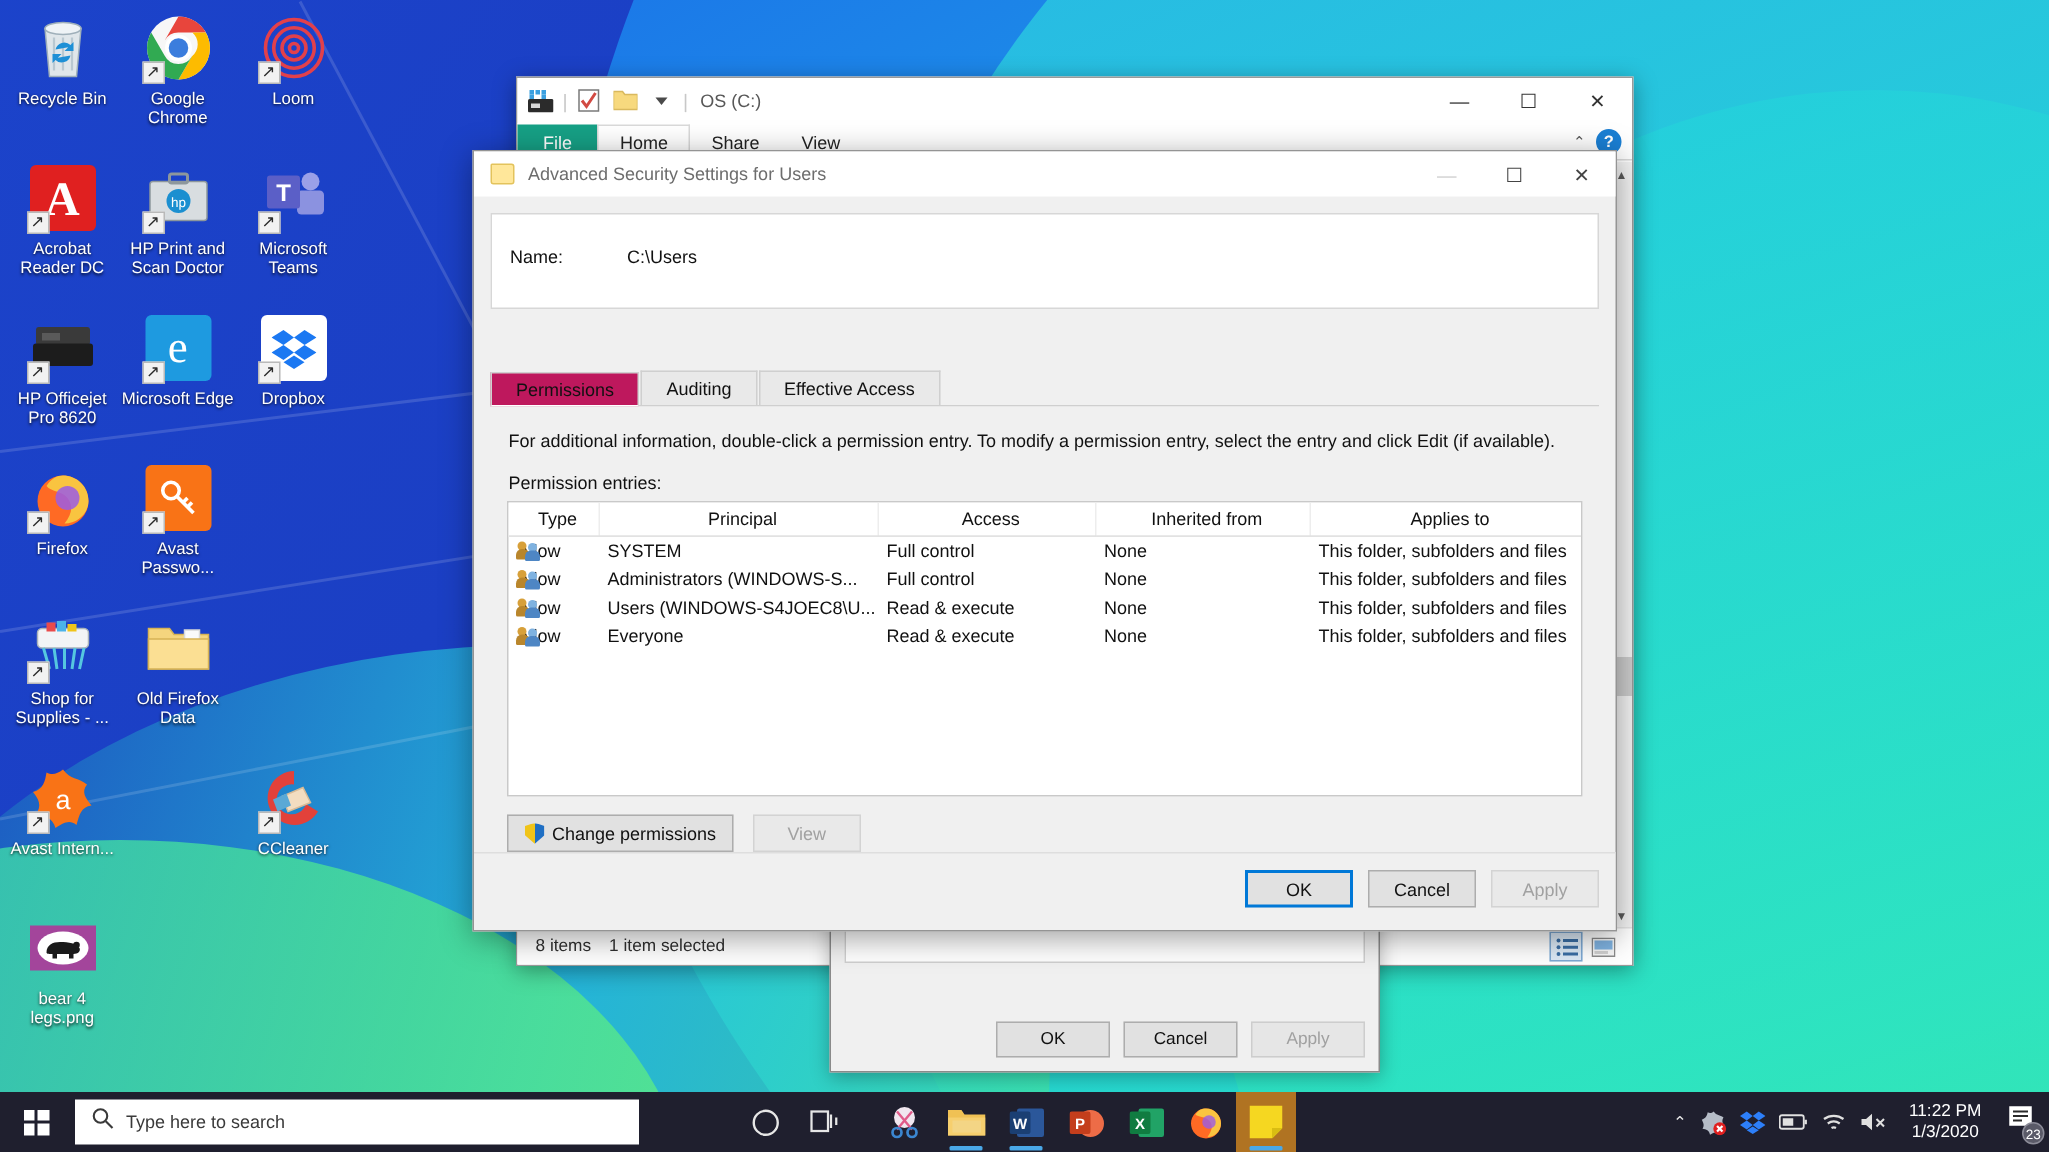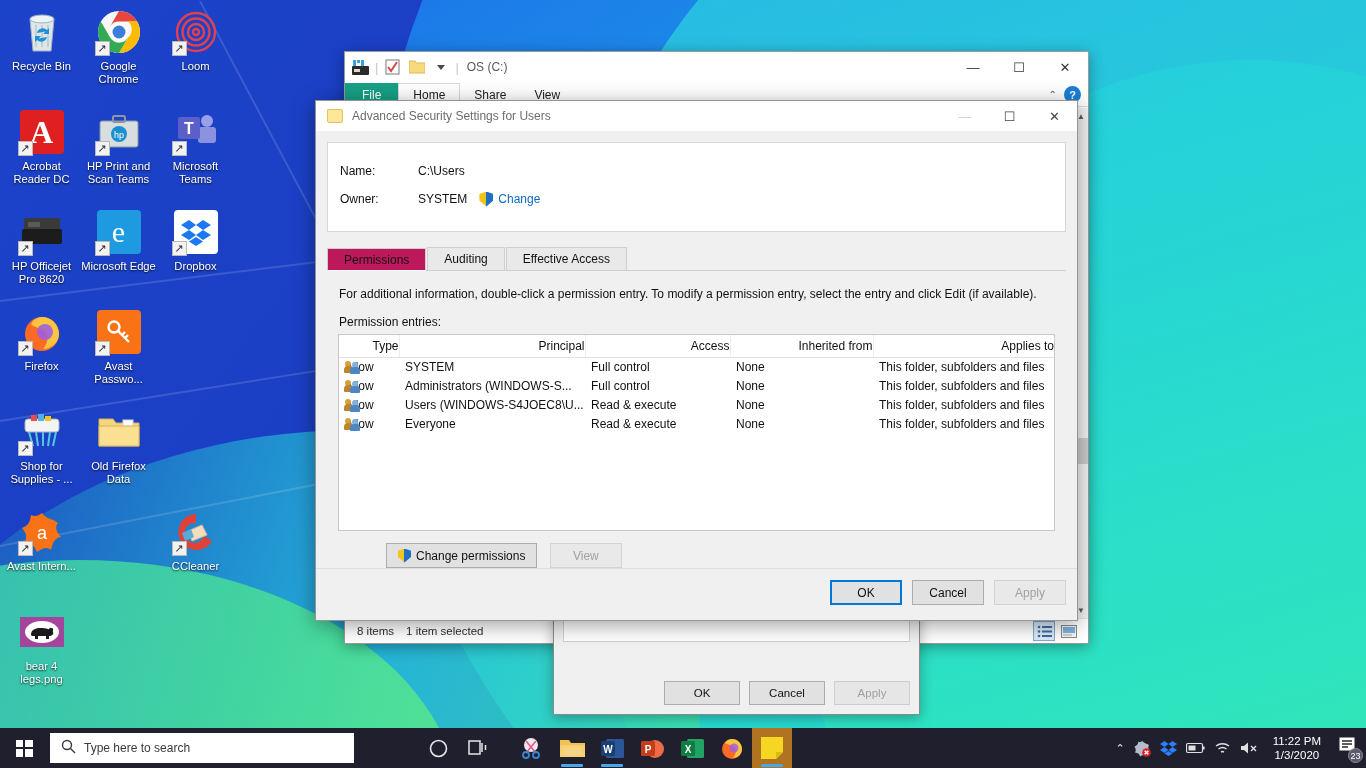--- a/index.html
+++ b/index.html
@@ -192,21 +192,21 @@
     background: #ffe79a; border: 1px solid #e3c35c; border-radius: 1px 2px 2px 2px;
   }
   #as-title-text { font-size: 12px; color: #6d6d6d; margin-left: 9px; }
   #as-ctrls { margin-left: auto; display: flex; }
   .as-wb { width: 45px; height: 30px; display: flex; align-items: center; justify-content: center; font-size: 13px; color: #444; }
   .as-wb.dim { color: #cfcfcf; }
 
   #as-content { position: absolute; left: 0; right: 0; top: 30px; bottom: 0; }
 
   #as-header-box {
-    position: absolute; left: 11px; top: 11px; right: 11px; height: 90px;
+    position: absolute; left: 11px; top: 11px; right: 11px; height: 64px;
     background: #fff; border: 1px solid #d7d7d7;
     padding: 14px 0 0 0;
   }
   .kv { display: flex; align-items: center; height: 28px; font-size: 12px; color: #111; }
   .kv .k { width: 90px; padding-left: 12px; }
   .kv .v { color: #111; }
   .shield {
     display: inline-block; width: 14px; height: 15px; margin: 0 5px 0 12px;
     position: relative; vertical-align: -3px;
     background: linear-gradient(90deg,#f0c419 0%,#f0c419 50%,#1f6fc4 50%,#1f6fc4 100%);
@@ -235,21 +235,21 @@
   #as-info { font-size: 12px; color: #111; padding: 16px 12px 0 12px; }
   #as-entries-label { font-size: 12px; color: #111; padding: 14px 12px 0 12px; }
 
   #as-table-wrap {
     position: absolute; left: 11px; top: 63px; right: 11px; height: 197px;
     background: #fff; border: 1px solid #c9c9c9;
     overflow: hidden;
   }
   table.perm { width: 100%; border-collapse: collapse; table-layout: fixed; }
   table.perm th {
-    font-weight: normal; font-size: 12px; color: #111; text-align: right;
+    font-weight: normal; font-size: 12px; color: #111; text-align: center;
     padding: 4px 0 4px 6px; background: #fff;
     border-bottom: 1px solid #e2e2e2; border-right: 1px solid #ededed;
     height: 22px;
   }
   table.perm td {
     font-size: 12px; color: #111; padding: 2px 0 2px 6px;
     white-space: nowrap; overflow: hidden; text-overflow: ellipsis;
     height: 19px;
   }
   td.c-type { padding-left: 28px; position: relative; }
@@ -262,21 +262,20 @@
   .usr-ico .h2 { position:absolute; left:7px; top:2px; width:6px; height:6px; border-radius:50%; background:#7fb2e0; }
   .usr-ico .b2 { position:absolute; left:5px; top:7px; width:10px; height:7px; border-radius:4px 4px 1px 1px; background:#4e86c4; }
 
   #as-actionbar { position: absolute; left: 11px; top: 272px; }
   .sbtn {
     height: 25px; padding: 0 11px;
     background: #e1e1e1; border: 1px solid #adadad;
     font-size: 12px; color: #111;
     display: inline-flex; align-items: center; gap: 5px;
     vertical-align: top;
-    margin-left: 48px;
   }
   .sbtn.disabled { color: #a1a1a1; background: #e9e9e9; border-color: #d3d3d3; }
   .shield-sm {
     display: inline-block; width: 13px; height: 14px;
     background: linear-gradient(90deg,#f0c419 0%,#f0c419 50%,#1f6fc4 50%,#1f6fc4 100%);
     clip-path: polygon(50% 0%, 100% 16%, 100% 60%, 50% 100%, 0% 60%, 0% 16%);
   }
   #as-inherit { position: absolute; left: 11px; top: 306px; }
 
   #as-footer {
@@ -299,21 +298,21 @@
   
   #taskbar {
     position: absolute; left: 0; bottom: 0; width: 1366px; height: 40px;
     background: #1f1f2e;
     display: flex; align-items: center;
   }
   #start-btn { width: 48px; height: 40px; display: flex; align-items: center; justify-content: center; }
   .win-logo { width: 17px; height: 17px; display: grid; grid-template-columns: 1fr 1fr; grid-template-rows: 1fr 1fr; gap: 2px; }
   .win-logo i { background: #fff; display: block; }
   #search-box {
-    width: 304px; height: 30px; background: #fff;
+    width: 376px; height: 30px; background: #fff;
     display: flex; align-items: center; gap: 8px;
     padding-left: 11px; margin-left: 2px;
   }
   #search-box .ph { font-size: 12px; color: #3a3a3a; }
   .tb-icon { width: 40px; height: 40px; display: flex; align-items: center; justify-content: center; position: relative; }
   .tb-icon.open::after { content:""; position:absolute; bottom:1px; left:9px; width:22px; height:3px; background:#4aa8e8; border-radius:1px; }
   .tb-icon.active { background: #b07322; }
   #tray { margin-left: auto; display: flex; align-items: center; gap: 9px; padding-right: 8px; height: 40px; }
   .tray-ic { display: flex; align-items: center; justify-content: center; color: #e9e9e9; font-size: 13px; }
   #clock { color: #fff; font-size: 11.5px; line-height: 14px; text-align: center; padding: 0 6px; }
@@ -402,21 +401,21 @@
   <div class="d-icon">
     <div class="glyph">
       <svg width="44" height="38" viewBox="0 0 44 38">
         <rect x="3" y="8" width="38" height="26" rx="2" fill="#d8dde0" stroke="#8d979c"></rect>
         <rect x="16" y="3" width="12" height="6" rx="1.5" fill="none" stroke="#8d979c" stroke-width="2"></rect>
         <circle cx="22" cy="21" r="8" fill="#1b8fd0"></circle>
         <text x="22" y="25" font-size="9" fill="#fff" text-anchor="middle" font-family="Liberation Sans">hp</text>
       </svg>
       <span class="shortcut-arrow">↗</span>
     </div>
-    <div class="cap">HP Print and Scan Teams</div>
+    <div class="cap">HP Print and Scan Doctor</div>
   </div>
 
   <div class="d-icon">
     <div class="glyph">
       <svg width="44" height="42" viewBox="0 0 44 42">
         <circle cx="33" cy="10" r="6" fill="#9aa0e8"></circle>
         <rect x="24" y="16" width="18" height="16" rx="3" fill="#8b92e0"></rect>
         <rect x="4" y="6" width="22" height="22" rx="2" fill="#5b5fc7"></rect>
         <text x="15" y="23" font-size="16" fill="#fff" text-anchor="middle" font-family="Liberation Sans" font-weight="bold">T</text>
       </svg>
@@ -666,26 +665,20 @@
       <div class="as-wb">✕</div>
     </div>
   </div>
 
   <div id="as-content">
 
     <div id="as-header-box">
       <div class="kv">
         <span class="k">Name:</span>
         <span class="v">C:\Users</span>
-      </div>
-      <div class="kv">
-        <span class="k">Owner:</span>
-        <span class="v">SYSTEM</span>
-        <span class="shield"></span>
-        <span class="link">Change</span>
       </div>
     </div>
 
     <div id="as-tabs">
       <div class="as-tab active">Permissions</div>
       <div class="as-tab">Auditing</div>
       <div class="as-tab">Effective Access</div>
     </div>
 
     <div id="as-panel">

